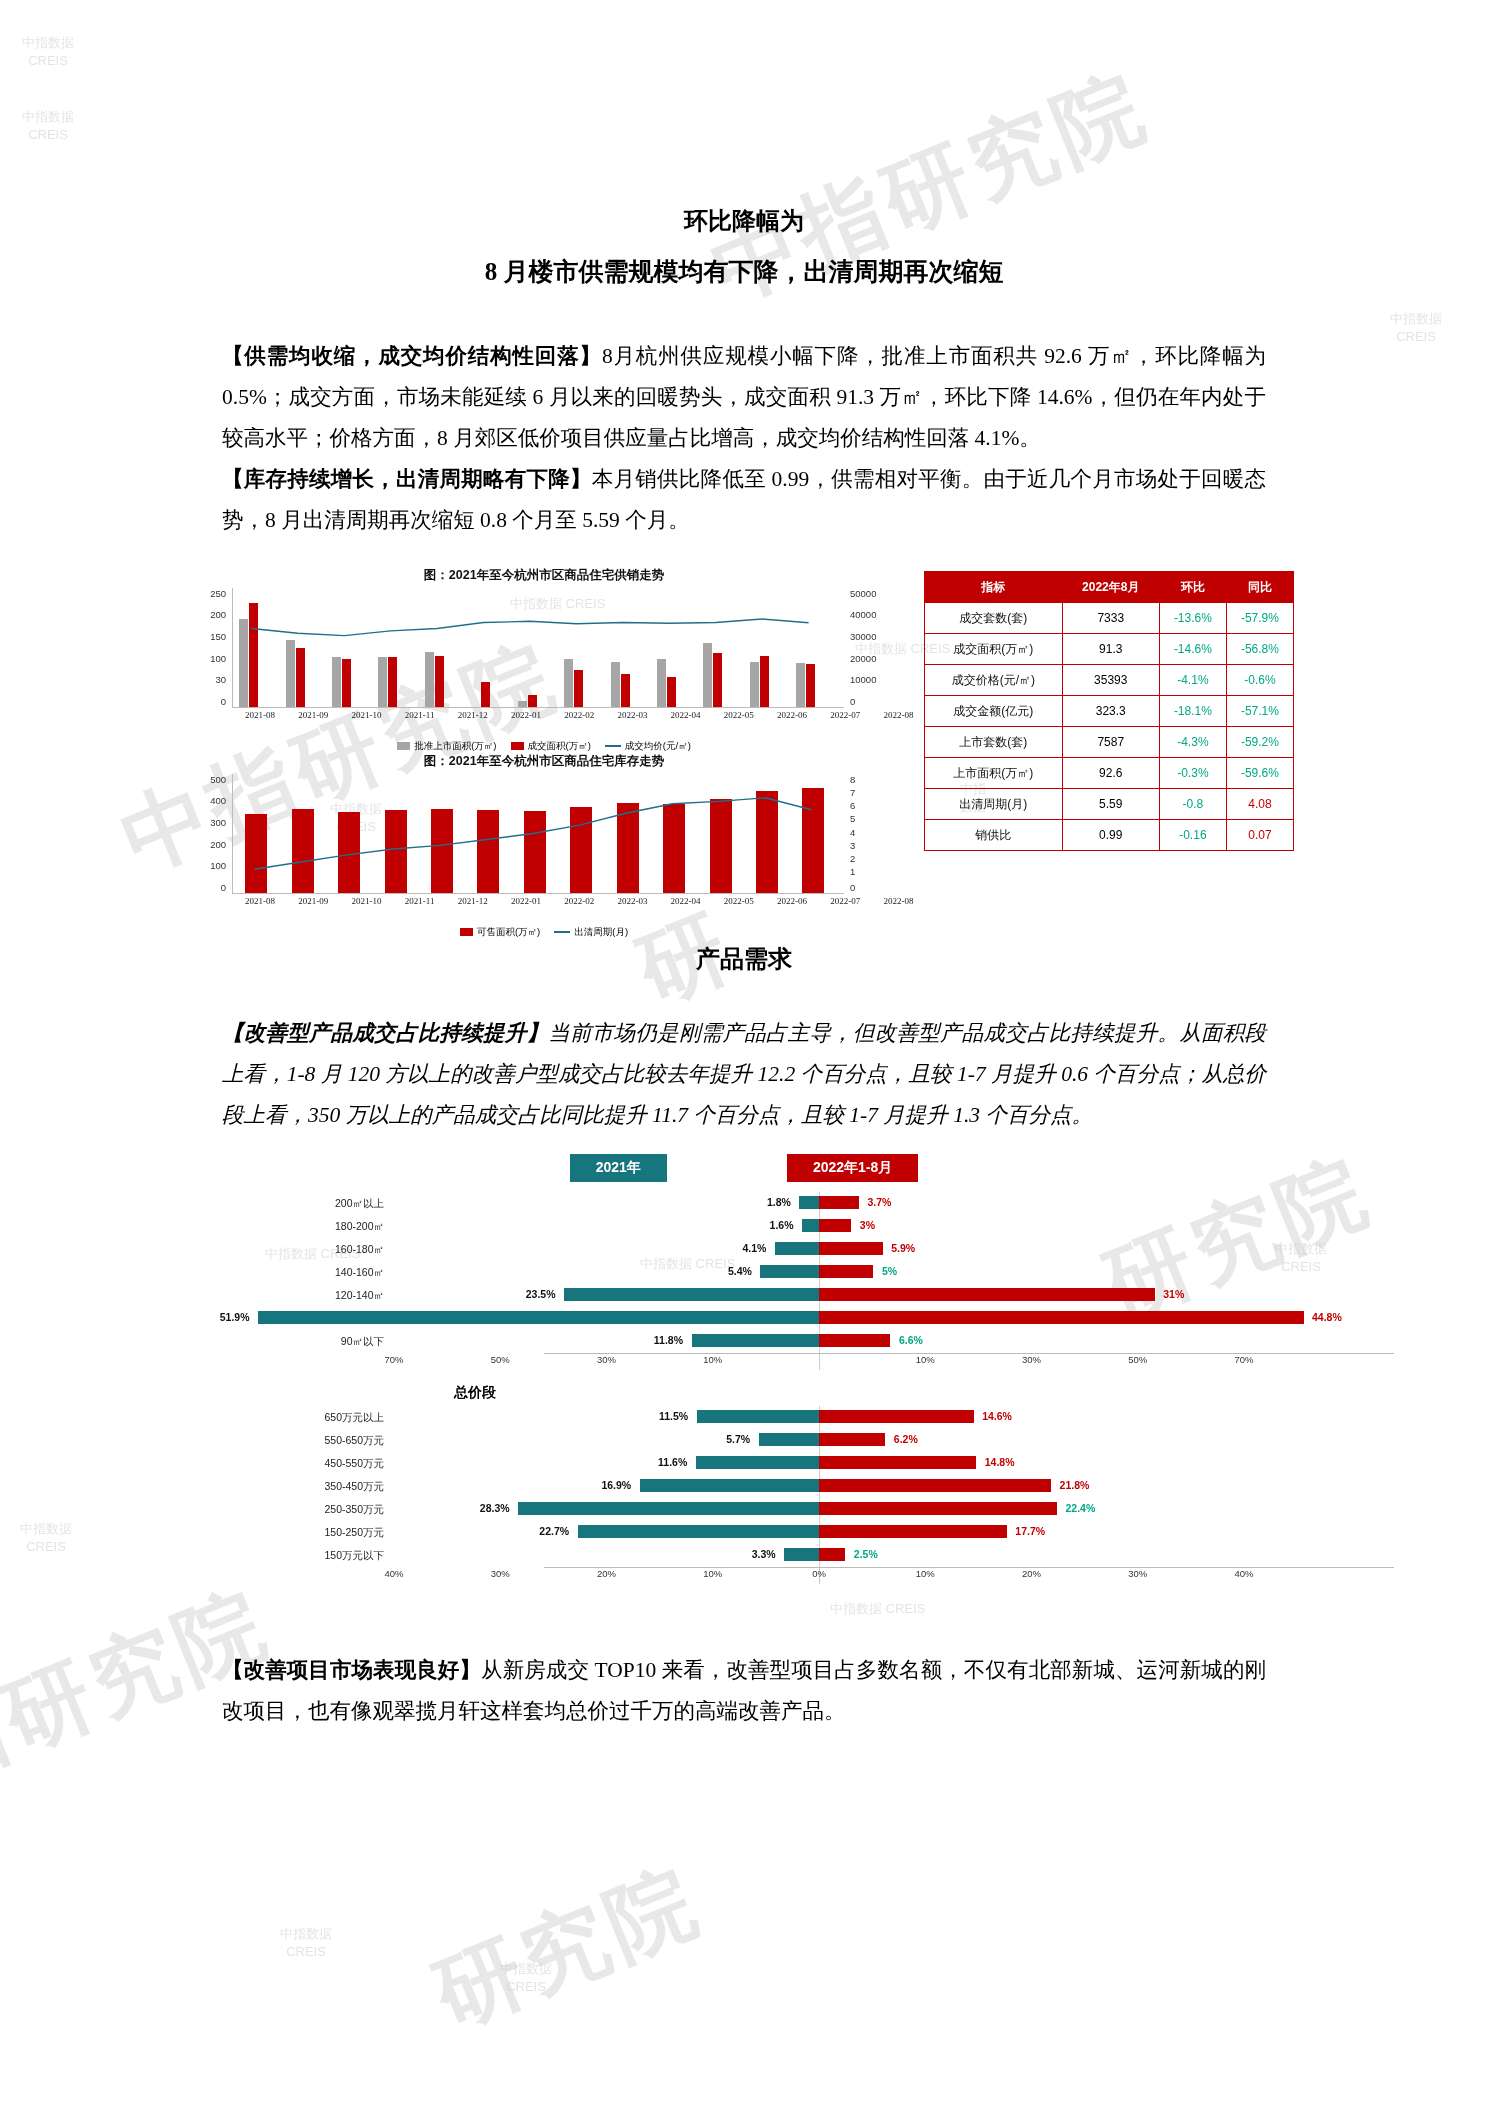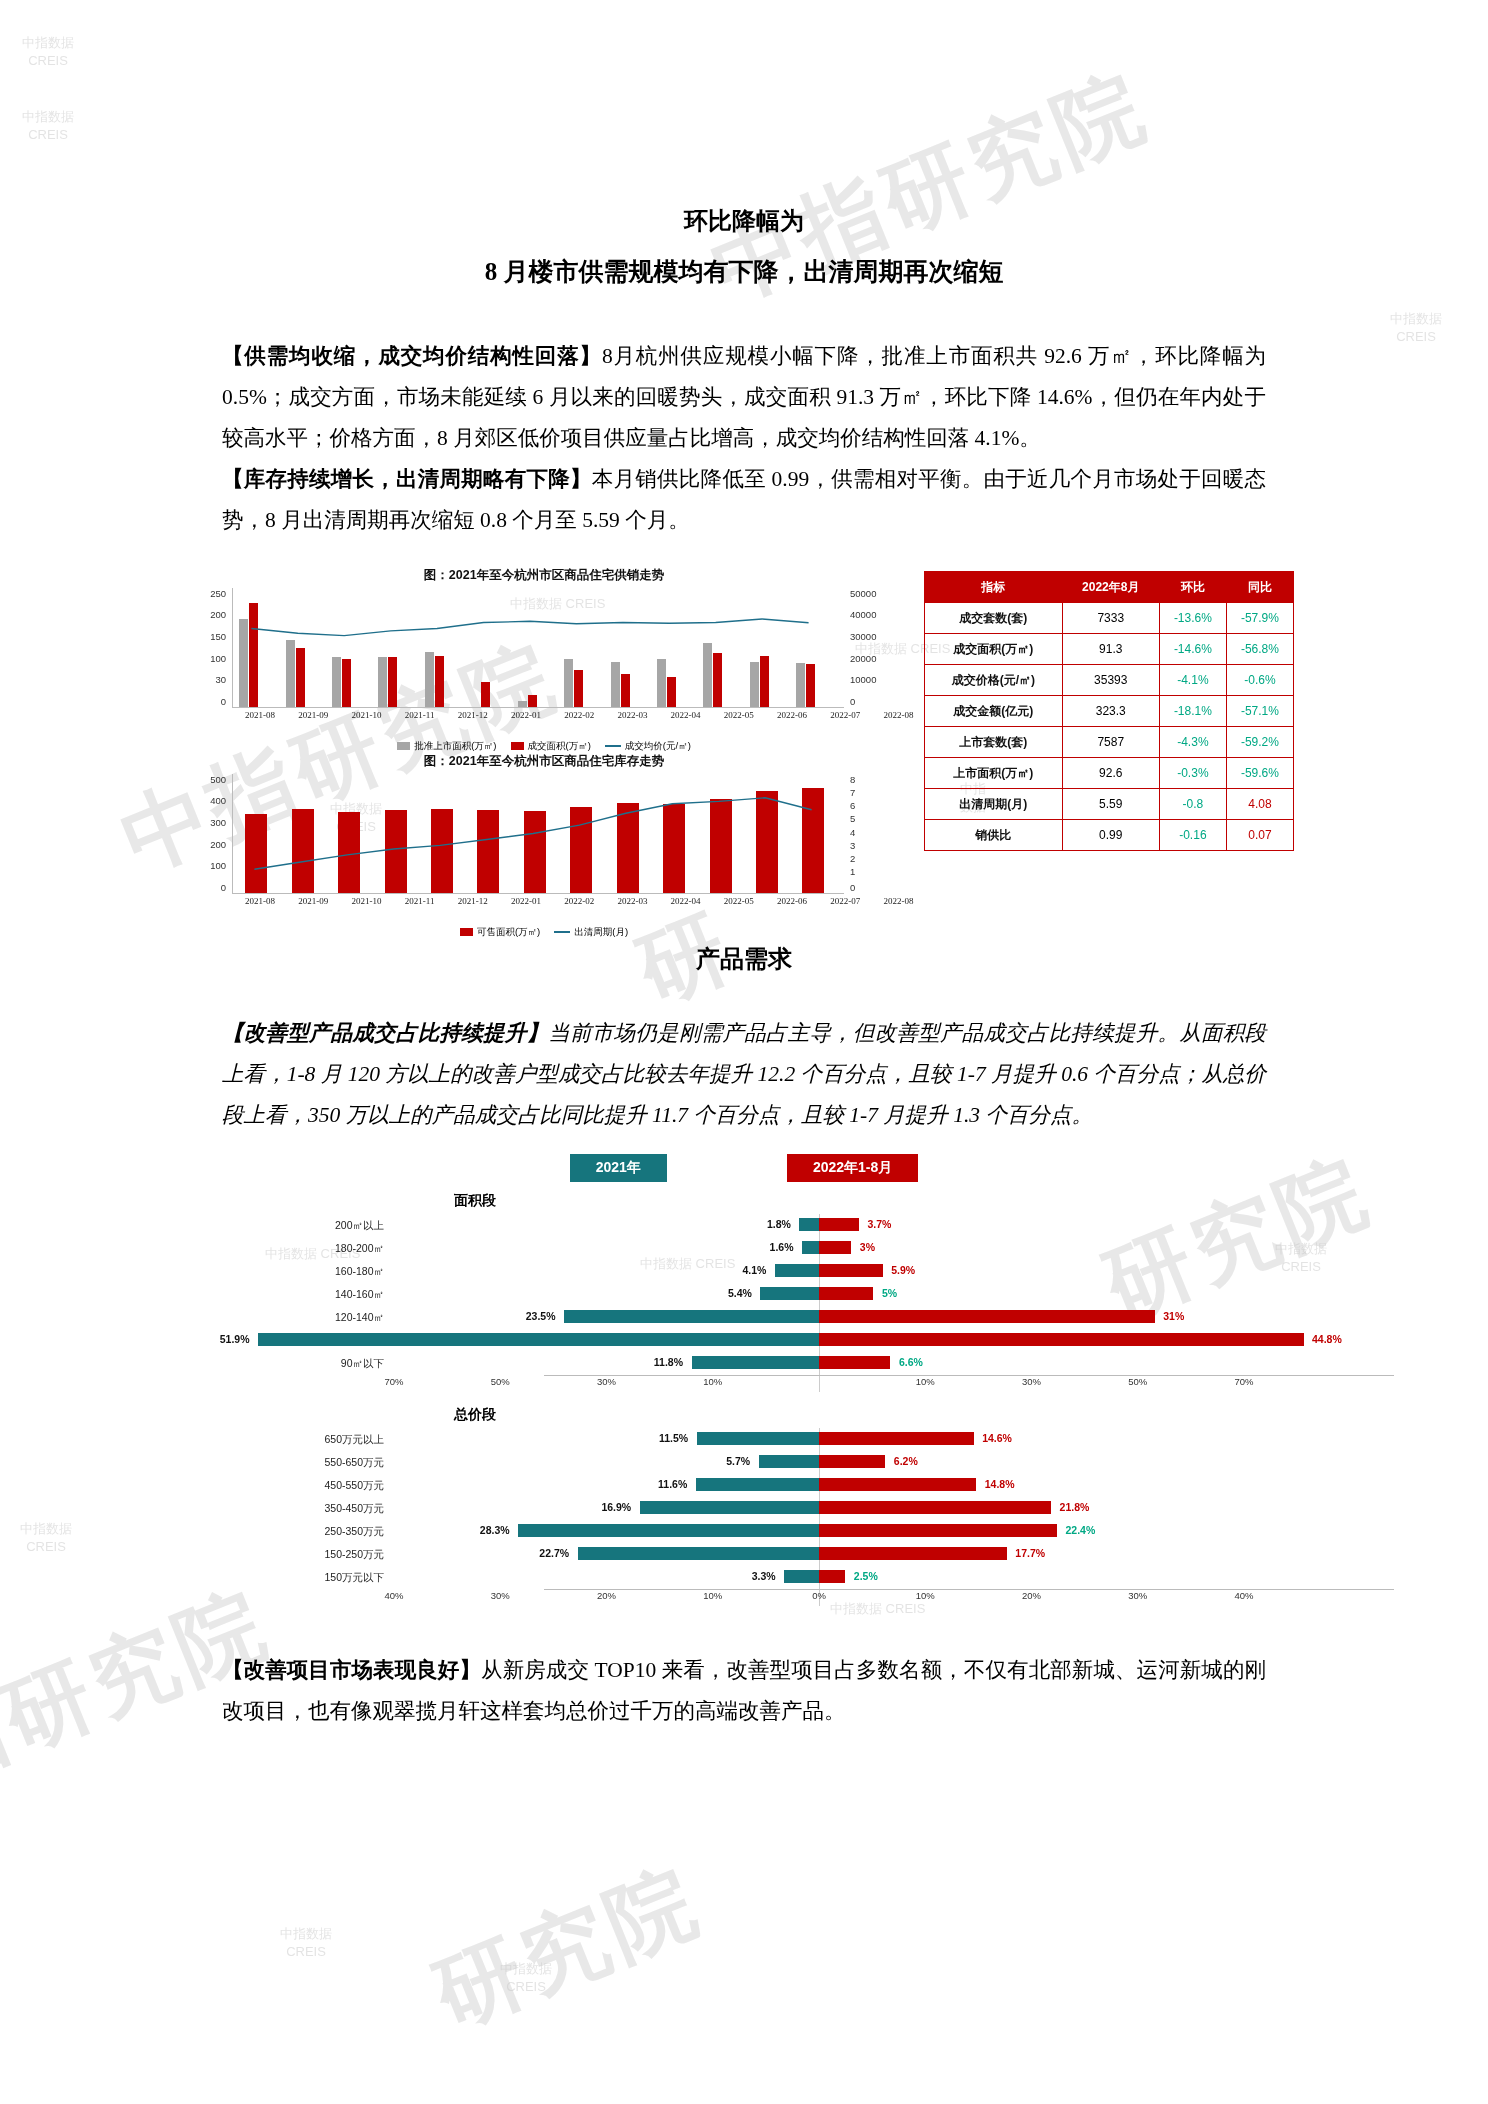--- a/index.html
+++ b/index.html
@@ -48,21 +48,21 @@
   .legend{display:flex;justify-content:center;gap:14px;margin-top:16px;font-size:9.5px;font-family:"Liberation Sans",sans-serif;}
   .legend i{display:inline-block;width:13px;height:8px;margin-right:4px;vertical-align:middle;}
   .legend i.gray{background:#a6a6a6;}
   .legend i.red{background:#c00000;}
   .legend i.line{height:2px;width:16px;background:#1f6f8b;}
   .legend i.line2{height:2px;width:16px;background:#1f6f8b;}
   
   .tbl{position:absolute;right:0;top:4px;width:370px;border-collapse:collapse;font-family:"Liberation Sans",sans-serif;font-size:12px;}
   .tbl th,.tbl td{border:1px solid #c00000;text-align:center;padding:6.5px 2px;}
   .tbl thead th{background:#c00000;color:#fff;font-weight:700;font-size:12px;}
-  .tbl td.metric{font-weight:700;color:#111;}
+  .tbl td.metric{font-weight:400;color:#111;}
   .neg{color:#00a884;}
   .pos{color:#c00000;}
   
   .fig2{position:relative;width:1000px;margin:18px auto 0;height:470px;font-family:"Liberation Sans",sans-serif;}
   .lgd2{display:flex;justify-content:center;gap:120px;margin-bottom:10px;}
   .lgd2 div{color:#fff;font-weight:700;font-size:14px;padding:5px 26px;}
   .lgd2 .l{background:#16757d;}
   .lgd2 .r{background:#c00000;}
   .grp-title{font-weight:700;font-size:14px;margin:4px 0 4px 210px;}
   .trow{position:relative;height:23px;}
@@ -370,21 +370,20 @@
     <h2 class="sec-title">产品需求</h2>
 
     <p class="para" style="margin-top:38px;font-style:italic;"><b>【改善型产品成交占比持续提升】</b><span>当前市场仍是刚需产品占主导，但改善型产品成交占比持续提升。从面积段上看，1-8 月 120 方以上的改善户型成交占比较去年提升 12.2 个百分点，且较 1-7 月提升 0.6 个百分点；从总价段上看，350 万以上的产品成交占比同比提升 11.7 个百分点，且较 1-7 月提升 1.3 个百分点。</span></p>
 
     <div class="fig2">
       <div class="lgd2">
         <div class="l">2021年</div>
         <div class="r">2022年1-8月</div>
       </div>
 
-      <div class="grp-title">面积段</div>
       <div style="position:relative;">
         <div class="vline" style="left:calc(150px + (100% - 150px)/2);"></div>
 
         <div class="trow">
             <div class="cat-lab">200㎡以上</div>
             <div class="mid">
               <div class="bar-l" style="width:2.3%"></div>
               <div class="val-l" style="margin-right:3.3%">1.8%</div>
               <div class="bar-r" style="width:4.7%"></div>
               <div class="val-r red" style="margin-left:5.7%">3.7%</div>

